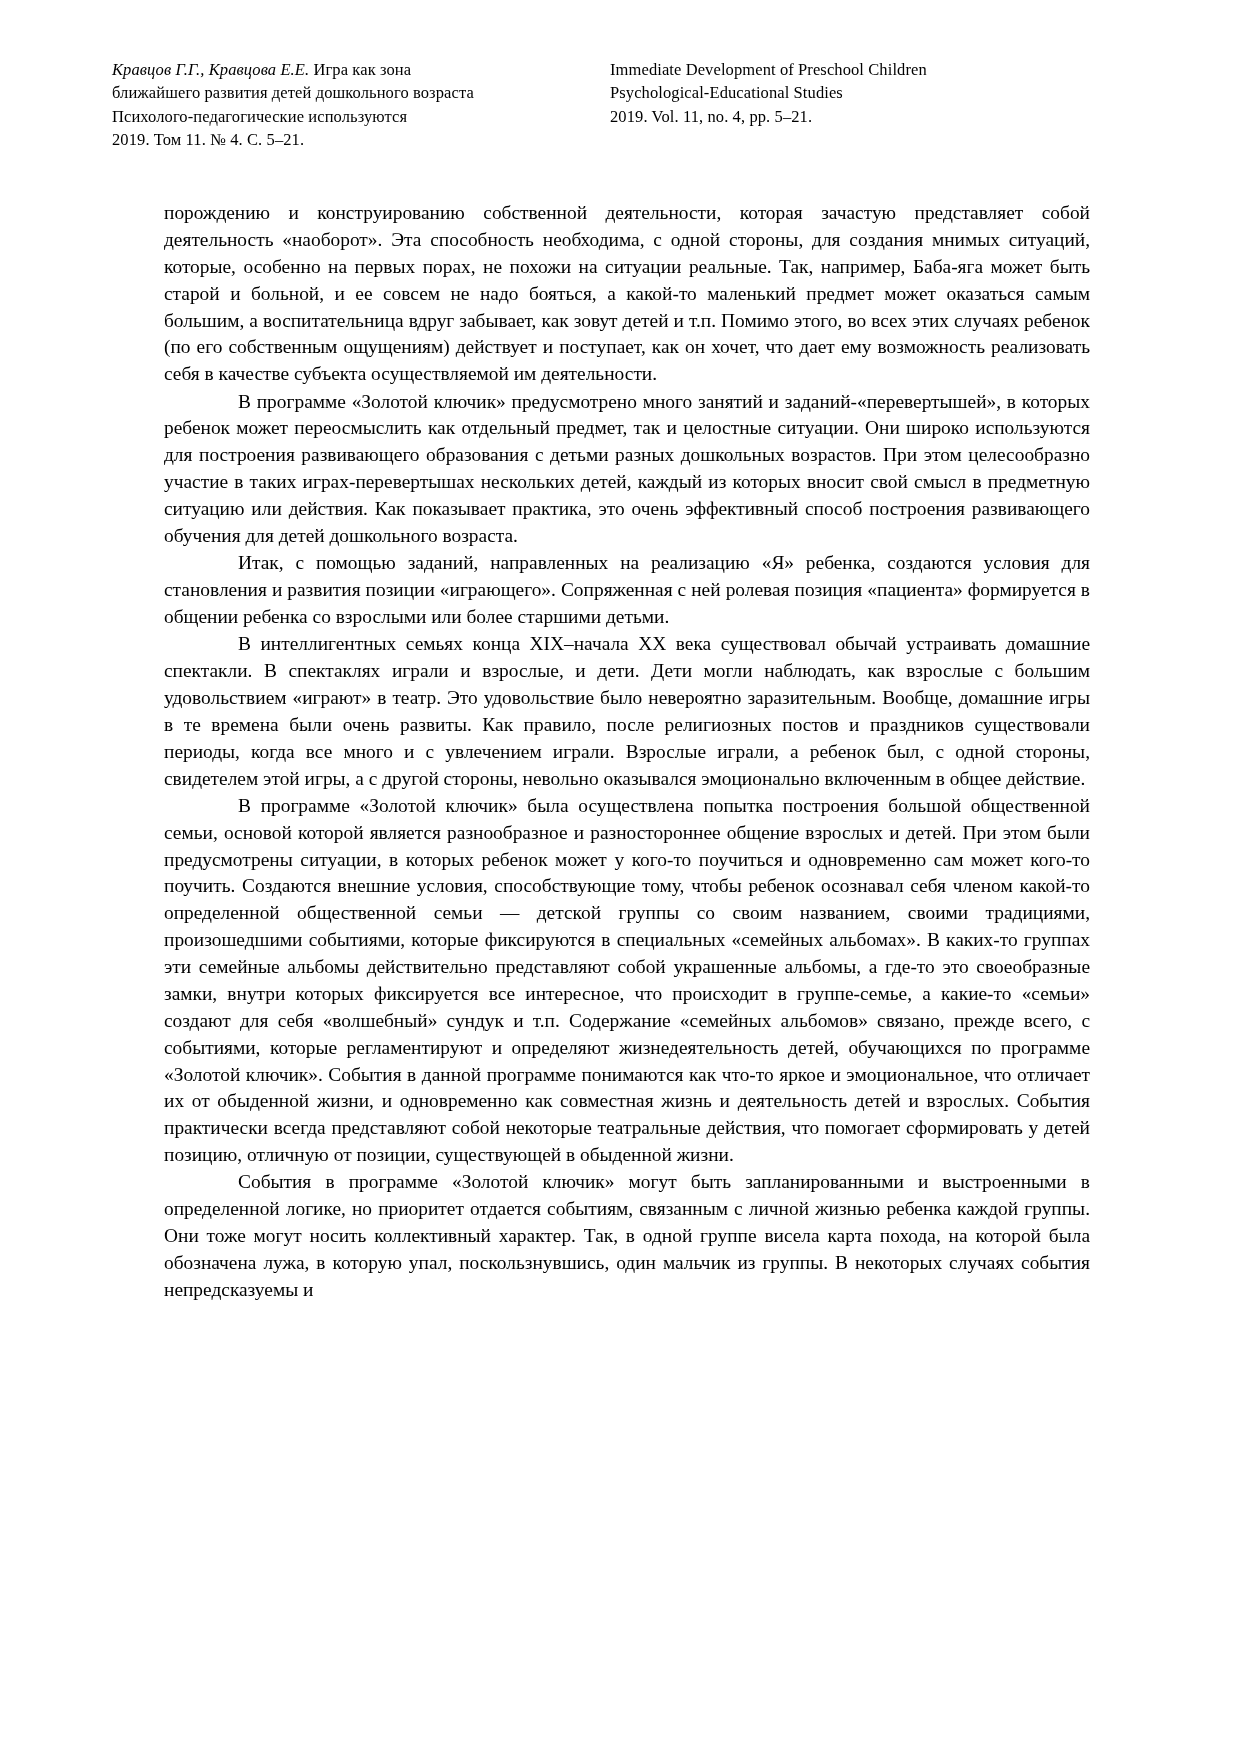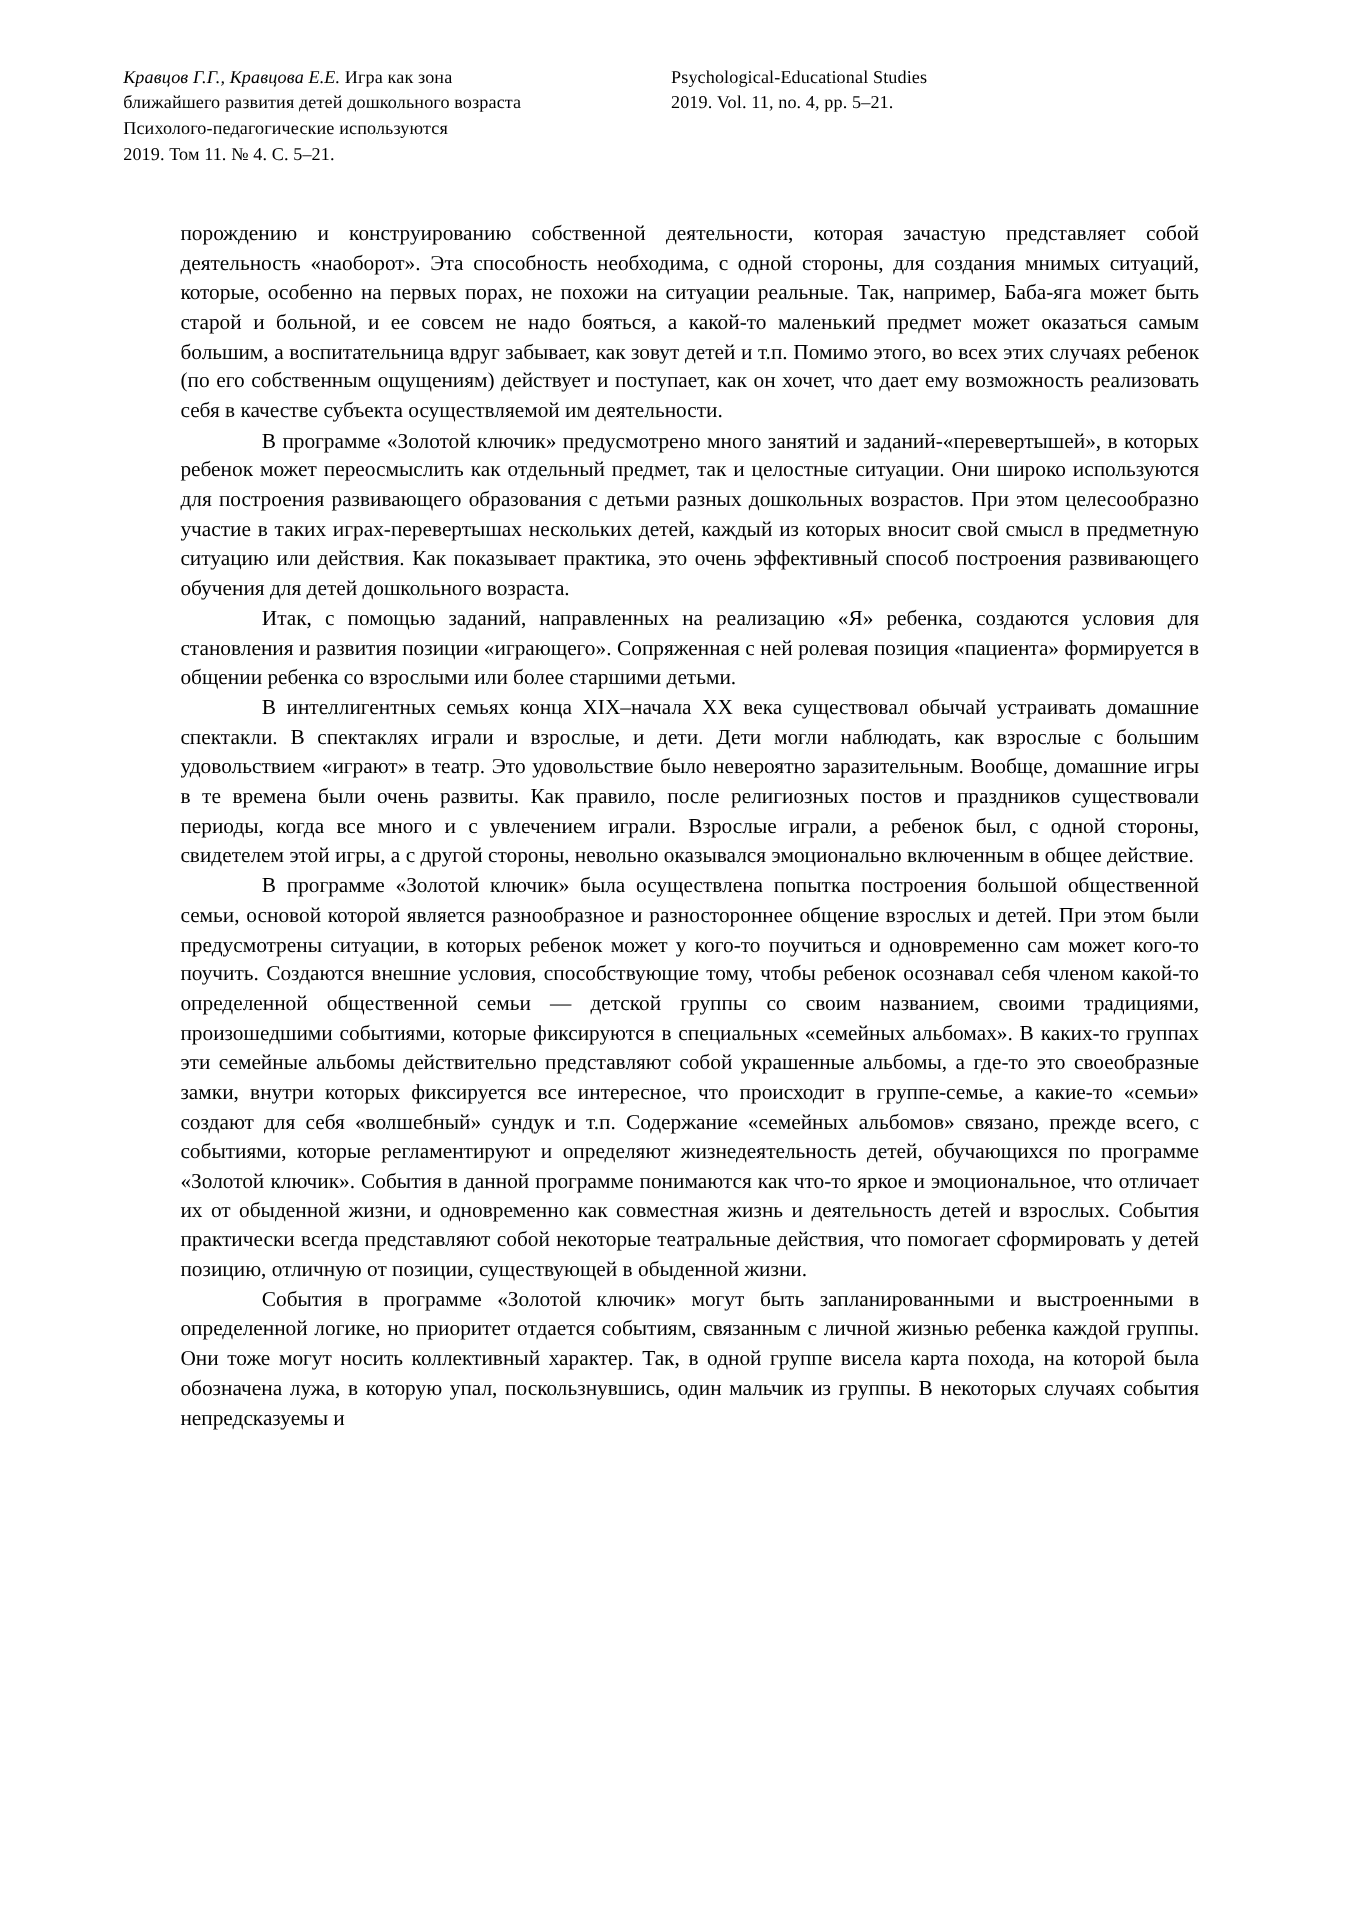--- a/index.html
+++ b/index.html
@@ -102,20 +102,21 @@
 <div class="page">
 
   <div class="runhead">
     <div class="runhead-col left">
       <div class="runhead-line"><span class="runhead-authors">Кравцов Г.Г., Кравцова Е.Е.</span><span> Игра как зона</span></div>
       <div class="runhead-line">ближайшего развития детей дошкольного возраста</div>
       <div class="runhead-line">Психолого-педагогические используются</div>
       <div class="runhead-line">2019. Том 11. № 4. С. 5–21.</div>
     </div>
     <div class="runhead-col right">
+      <div class="runhead-line">Immediate Development of Preschool Children</div>
       <div class="runhead-line">Psychological-Educational Studies</div>
       <div class="runhead-line">2019. Vol. 11, no. 4, pp. 5–21.</div>
     </div>
   </div>
 
   <div class="body">
     <p>порождению и конструированию собственной деятельности, которая зачастую представляет собой деятельность «наоборот». Эта способность необходима, с одной стороны, для создания мнимых ситуаций, которые, особенно на первых порах, не похожи на ситуации реальные. Так, например, Баба-яга может быть старой и больной, и ее совсем не надо бояться, а какой-то маленький предмет может оказаться самым большим, а воспитательница вдруг забывает, как зовут детей и т.п. Помимо этого, во всех этих случаях ребенок (по его собственным ощущениям) действует и поступает, как он хочет, что дает ему возможность реализовать себя в качестве субъекта осуществляемой им деятельности.</p>
     <p class="indent">В программе «Золотой ключик» предусмотрено много занятий и заданий-«перевертышей», в которых ребенок может переосмыслить как отдельный предмет, так и целостные ситуации. Они широко используются для построения развивающего образования с детьми разных дошкольных возрастов. При этом целесообразно участие в таких играх-перевертышах нескольких детей, каждый из которых вносит свой смысл в предметную ситуацию или действия. Как показывает практика, это очень эффективный способ построения развивающего обучения для детей дошкольного возраста.</p>
     <p class="indent">Итак, с помощью заданий, направленных на реализацию «Я» ребенка, создаются условия для становления и развития позиции «играющего». Сопряженная с ней ролевая позиция «пациента» формируется в общении ребенка со взрослыми или более старшими детьми.</p>
     <p class="indent">В интеллигентных семьях конца XIX–начала XX века существовал обычай устраивать домашние спектакли. В спектаклях играли и взрослые, и дети. Дети могли наблюдать, как взрослые с большим удовольствием «играют» в театр. Это удовольствие было невероятно заразительным. Вообще, домашние игры в те времена были очень развиты. Как правило, после религиозных постов и праздников существовали периоды, когда все много и с увлечением играли. Взрослые играли, а ребенок был, с одной стороны, свидетелем этой игры, а с другой стороны, невольно оказывался эмоционально включенным в общее действие.</p>

